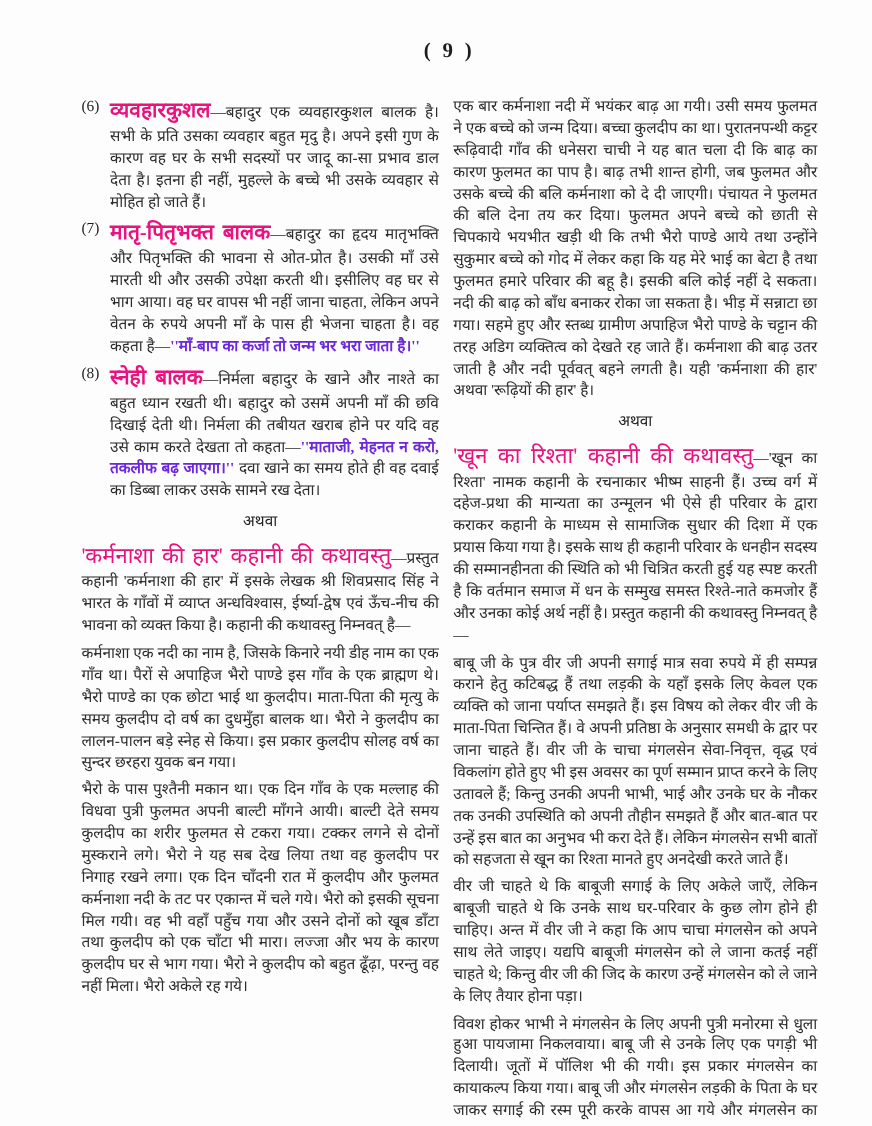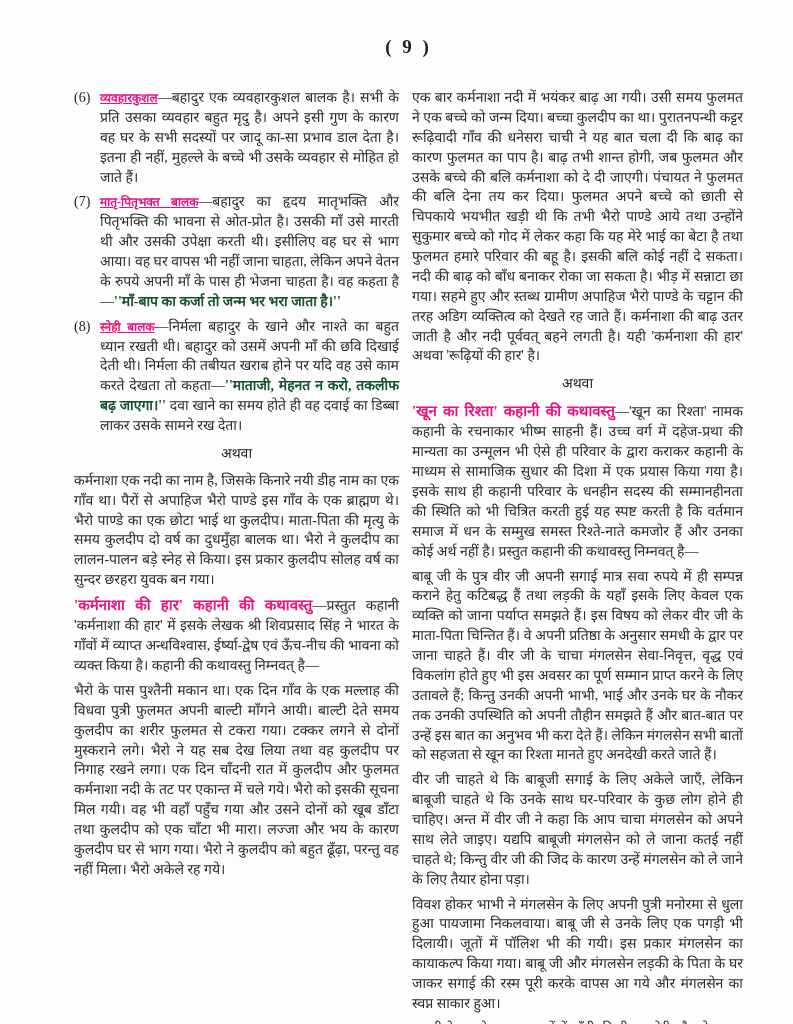--- a/index.html
+++ b/index.html
@@ -53,51 +53,50 @@
   }
   .num{
     position:absolute;
     left:0;
     top:0;
     color:#1d1d1d;
   }
   .pt-heading{
     color:var(--pink);
     font-weight:bold;
-    font-size:12px;
-    text-decoration:underline;
+    font-size:19px;
   }
   .topic-heading{
     color:var(--pink);
-    font-weight:bold;
-    font-size:15px;
+    font-weight:normal;
+    font-size:20px;
   }
   .bold{
     font-weight:bold;
-    color:#14532d;
+    color:#6d28d9;
   }
   .alt{
     text-align:center;
     margin:8px 0 7px 0;
     color:#222;
   }
 </style>
 </head>
 <body>
 
 <div class="page">
   <div class="page-number">( 9 )</div>
   <div class="columns">
     <div class="col" id="col-left">
         <div class="para numbered"><span class="num">(6)</span><span class="pt-heading">व्यवहारकुशल</span><span>—बहादुर एक व्यवहारकुशल बालक है। सभी के प्रति उसका व्यवहार बहुत मृदु है। अपने इसी गुण के कारण वह घर के सभी सदस्यों पर जादू का-सा प्रभाव डाल देता है। इतना ही नहीं, मुहल्ले के बच्चे भी उसके व्यवहार से मोहित हो जाते हैं।</span></div>
         <div class="para numbered"><span class="num">(7)</span><span class="pt-heading">मातृ-पितृभक्त बालक</span><span>—बहादुर का हृदय मातृभक्ति और पितृभक्ति की भावना से ओत-प्रोत है। उसकी माँ उसे मारती थी और उसकी उपेक्षा करती थी। इसीलिए वह घर से भाग आया। वह घर वापस भी नहीं जाना चाहता, लेकिन अपने वेतन के रुपये अपनी माँ के पास ही भेजना चाहता है। वह कहता है—</span><span class="bold">''माँ-बाप का कर्जा तो जन्म भर भरा जाता है।''</span></div>
         <div class="para numbered"><span class="num">(8)</span><span class="pt-heading">स्नेही बालक</span><span>—निर्मला बहादुर के खाने और नाश्ते का बहुत ध्यान रखती थी। बहादुर को उसमें अपनी माँ की छवि दिखाई देती थी। निर्मला की तबीयत खराब होने पर यदि वह उसे काम करते देखता तो कहता—</span><span class="bold">''माताजी, मेहनत न करो, तकलीफ बढ़ जाएगा।''</span><span> दवा खाने का समय होते ही वह दवाई का डिब्बा लाकर उसके सामने रख देता।</span></div>
         <div class="alt">अथवा</div>
+        <div class="para"><span class="topic-heading">'कर्मनाशा की हार' कहानी की कथावस्तु</span><span>—प्रस्तुत कहानी 'कर्मनाशा की हार' में इसके लेखक श्री शिवप्रसाद सिंह ने भारत के गाँवों में व्याप्त अन्धविश्वास, ईर्ष्या-द्वेष एवं ऊँच-नीच की भावना को व्यक्त किया है। कहानी की कथावस्तु निम्नवत् है—</span></div>
         <div class="para"><span>कर्मनाशा एक नदी का नाम है, जिसके किनारे नयी डीह नाम का एक गाँव था। पैरों से अपाहिज भैरो पाण्डे इस गाँव के एक ब्राह्मण थे। भैरो पाण्डे का एक छोटा भाई था कुलदीप। माता-पिता की मृत्यु के समय कुलदीप दो वर्ष का दुधमुँहा बालक था। भैरो ने कुलदीप का लालन-पालन बड़े स्नेह से किया। इस प्रकार कुलदीप सोलह वर्ष का सुन्दर छरहरा युवक बन गया।</span></div>
-        <div class="para"><span class="topic-heading">'कर्मनाशा की हार' कहानी की कथावस्तु</span><span>—प्रस्तुत कहानी 'कर्मनाशा की हार' में इसके लेखक श्री शिवप्रसाद सिंह ने भारत के गाँवों में व्याप्त अन्धविश्वास, ईर्ष्या-द्वेष एवं ऊँच-नीच की भावना को व्यक्त किया है। कहानी की कथावस्तु निम्नवत् है—</span></div>
         <div class="para"><span>भैरो के पास पुश्तैनी मकान था। एक दिन गाँव के एक मल्लाह की विधवा पुत्री फुलमत अपनी बाल्टी माँगने आयी। बाल्टी देते समय कुलदीप का शरीर फुलमत से टकरा गया। टक्कर लगने से दोनों मुस्कराने लगे। भैरो ने यह सब देख लिया तथा वह कुलदीप पर निगाह रखने लगा। एक दिन चाँदनी रात में कुलदीप और फुलमत कर्मनाशा नदी के तट पर एकान्त में चले गये। भैरो को इसकी सूचना मिल गयी। वह भी वहाँ पहुँच गया और उसने दोनों को खूब डाँटा तथा कुलदीप को एक चाँटा भी मारा। लज्जा और भय के कारण कुलदीप घर से भाग गया। भैरो ने कुलदीप को बहुत ढूँढ़ा, परन्तु वह नहीं मिला। भैरो अकेले रह गये।</span></div>
       </div>
     <div class="col col-right" id="col-right">
         <div class="para"><span>एक बार कर्मनाशा नदी में भयंकर बाढ़ आ गयी। उसी समय फुलमत ने एक बच्चे को जन्म दिया। बच्चा कुलदीप का था। पुरातनपन्थी कट्टर रूढ़िवादी गाँव की धनेसरा चाची ने यह बात चला दी कि बाढ़ का कारण फुलमत का पाप है। बाढ़ तभी शान्त होगी, जब फुलमत और उसके बच्चे की बलि कर्मनाशा को दे दी जाएगी। पंचायत ने फुलमत की बलि देना तय कर दिया। फुलमत अपने बच्चे को छाती से चिपकाये भयभीत खड़ी थी कि तभी भैरो पाण्डे आये तथा उन्होंने सुकुमार बच्चे को गोद में लेकर कहा कि यह मेरे भाई का बेटा है तथा फुलमत हमारे परिवार की बहू है। इसकी बलि कोई नहीं दे सकता। नदी की बाढ़ को बाँध बनाकर रोका जा सकता है। भीड़ में सन्नाटा छा गया। सहमे हुए और स्तब्ध ग्रामीण अपाहिज भैरो पाण्डे के चट्टान की तरह अडिग व्यक्तित्व को देखते रह जाते हैं। कर्मनाशा की बाढ़ उतर जाती है और नदी पूर्ववत् बहने लगती है। यही 'कर्मनाशा की हार' अथवा 'रूढ़ियों की हार' है।</span></div>
         <div class="alt">अथवा</div>
         <div class="para"><span class="topic-heading">'खून का रिश्ता' कहानी की कथावस्तु</span><span>—'खून का रिश्ता' नामक कहानी के रचनाकार भीष्म साहनी हैं। उच्च वर्ग में दहेज-प्रथा की मान्यता का उन्मूलन भी ऐसे ही परिवार के द्वारा कराकर कहानी के माध्यम से सामाजिक सुधार की दिशा में एक प्रयास किया गया है। इसके साथ ही कहानी परिवार के धनहीन सदस्य की सम्मानहीनता की स्थिति को भी चित्रित करती हुई यह स्पष्ट करती है कि वर्तमान समाज में धन के सम्मुख समस्त रिश्ते-नाते कमजोर हैं और उनका कोई अर्थ नहीं है। प्रस्तुत कहानी की कथावस्तु निम्नवत् है—</span></div>
         <div class="para"><span>बाबू जी के पुत्र वीर जी अपनी सगाई मात्र सवा रुपये में ही सम्पन्न कराने हेतु कटिबद्ध हैं तथा लड़की के यहाँ इसके लिए केवल एक व्यक्ति को जाना पर्याप्त समझते हैं। इस विषय को लेकर वीर जी के माता-पिता चिन्तित हैं। वे अपनी प्रतिष्ठा के अनुसार समधी के द्वार पर जाना चाहते हैं। वीर जी के चाचा मंगलसेन सेवा-निवृत्त, वृद्ध एवं विकलांग होते हुए भी इस अवसर का पूर्ण सम्मान प्राप्त करने के लिए उतावले हैं; किन्तु उनकी अपनी भाभी, भाई और उनके घर के नौकर तक उनकी उपस्थिति को अपनी तौहीन समझते हैं और बात-बात पर उन्हें इस बात का अनुभव भी करा देते हैं। लेकिन मंगलसेन सभी बातों को सहजता से खून का रिश्ता मानते हुए अनदेखी करते जाते हैं।</span></div>
         <div class="para"><span>वीर जी चाहते थे कि बाबूजी सगाई के लिए अकेले जाएँ, लेकिन बाबूजी चाहते थे कि उनके साथ घर-परिवार के कुछ लोग होने ही चाहिए। अन्त में वीर जी ने कहा कि आप चाचा मंगलसेन को अपने साथ लेते जाइए। यद्यपि बाबूजी मंगलसेन को ले जाना कतई नहीं चाहते थे; किन्तु वीर जी की जिद के कारण उन्हें मंगलसेन को ले जाने के लिए तैयार होना पड़ा।</span></div>
         <div class="para"><span>विवश होकर भाभी ने मंगलसेन के लिए अपनी पुत्री मनोरमा से धुला हुआ पायजामा निकलवाया। बाबू जी से उनके लिए एक पगड़ी भी दिलायी। जूतों में पॉलिश भी की गयी। इस प्रकार मंगलसेन का कायाकल्प किया गया। बाबू जी और मंगलसेन लड़की के पिता के घर जाकर सगाई की रस्म पूरी करके वापस आ गये और मंगलसेन का स्वप्न साकार हुआ।</span></div>
         <div class="para"><span>समधी के घर से प्राप्त सामानों में चाँदी की तीन कटोरी और दो चम्मच देखकर वीर जी की माँ का पारा गरम हो गया। उन्हें सन्देह हुआ कि</span></div>

